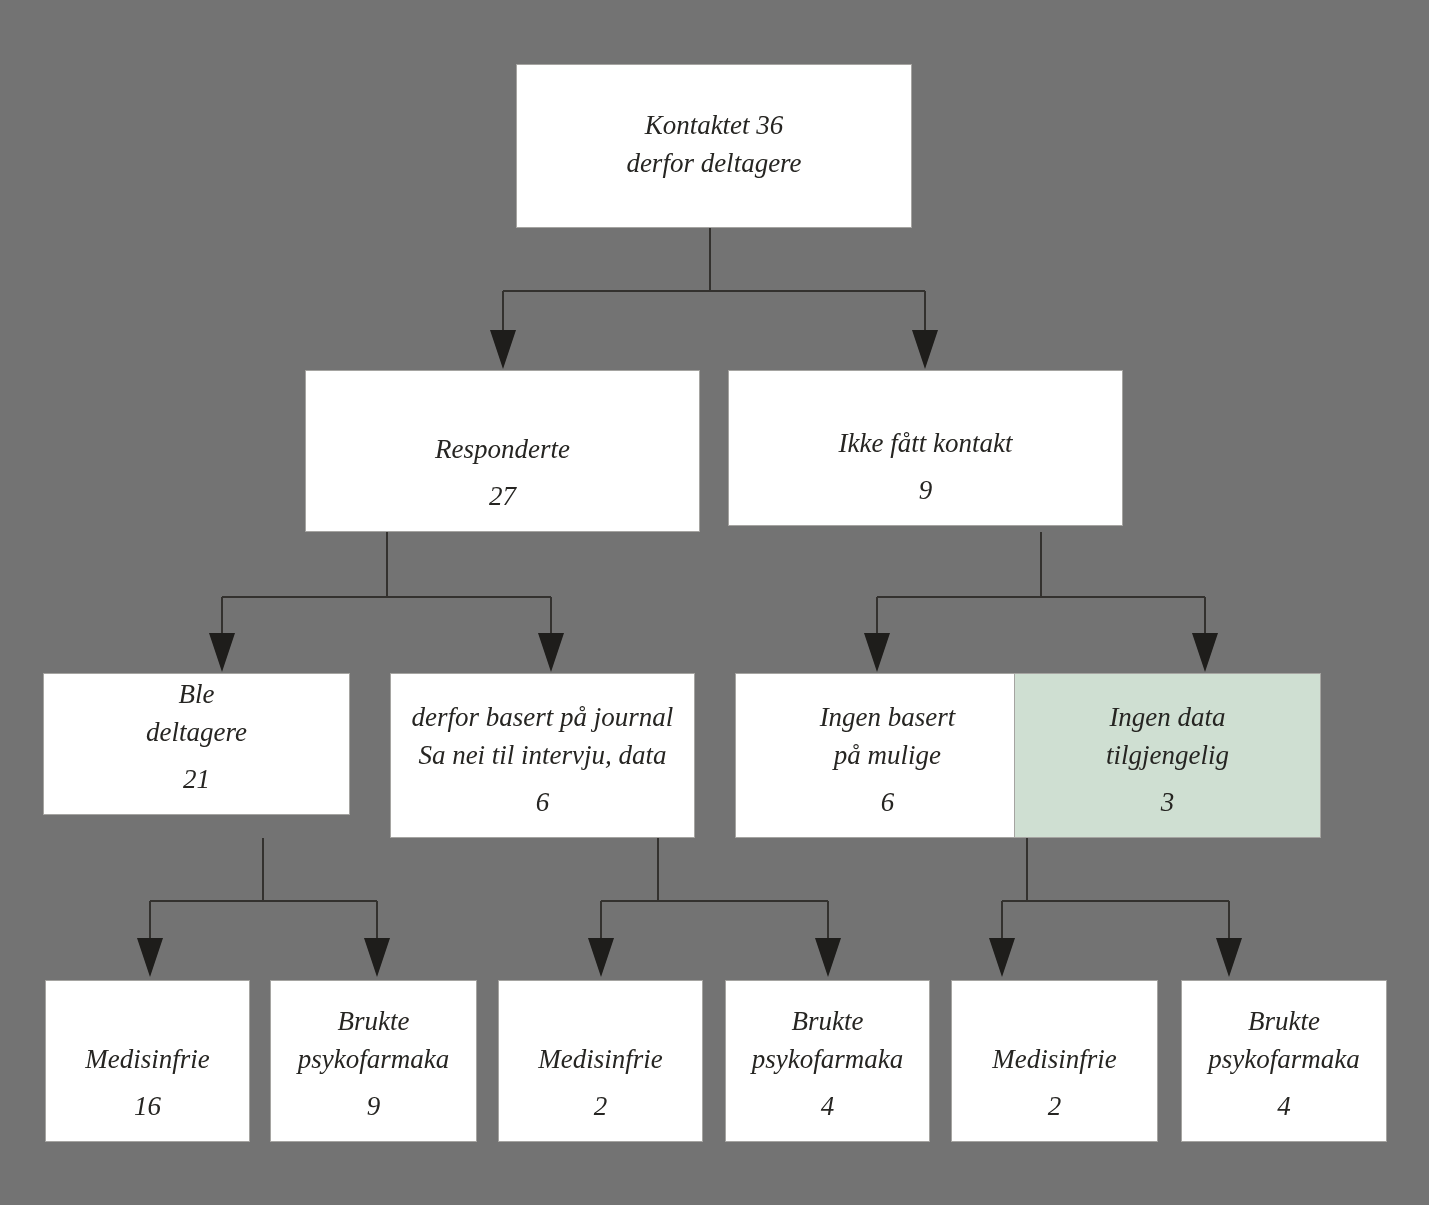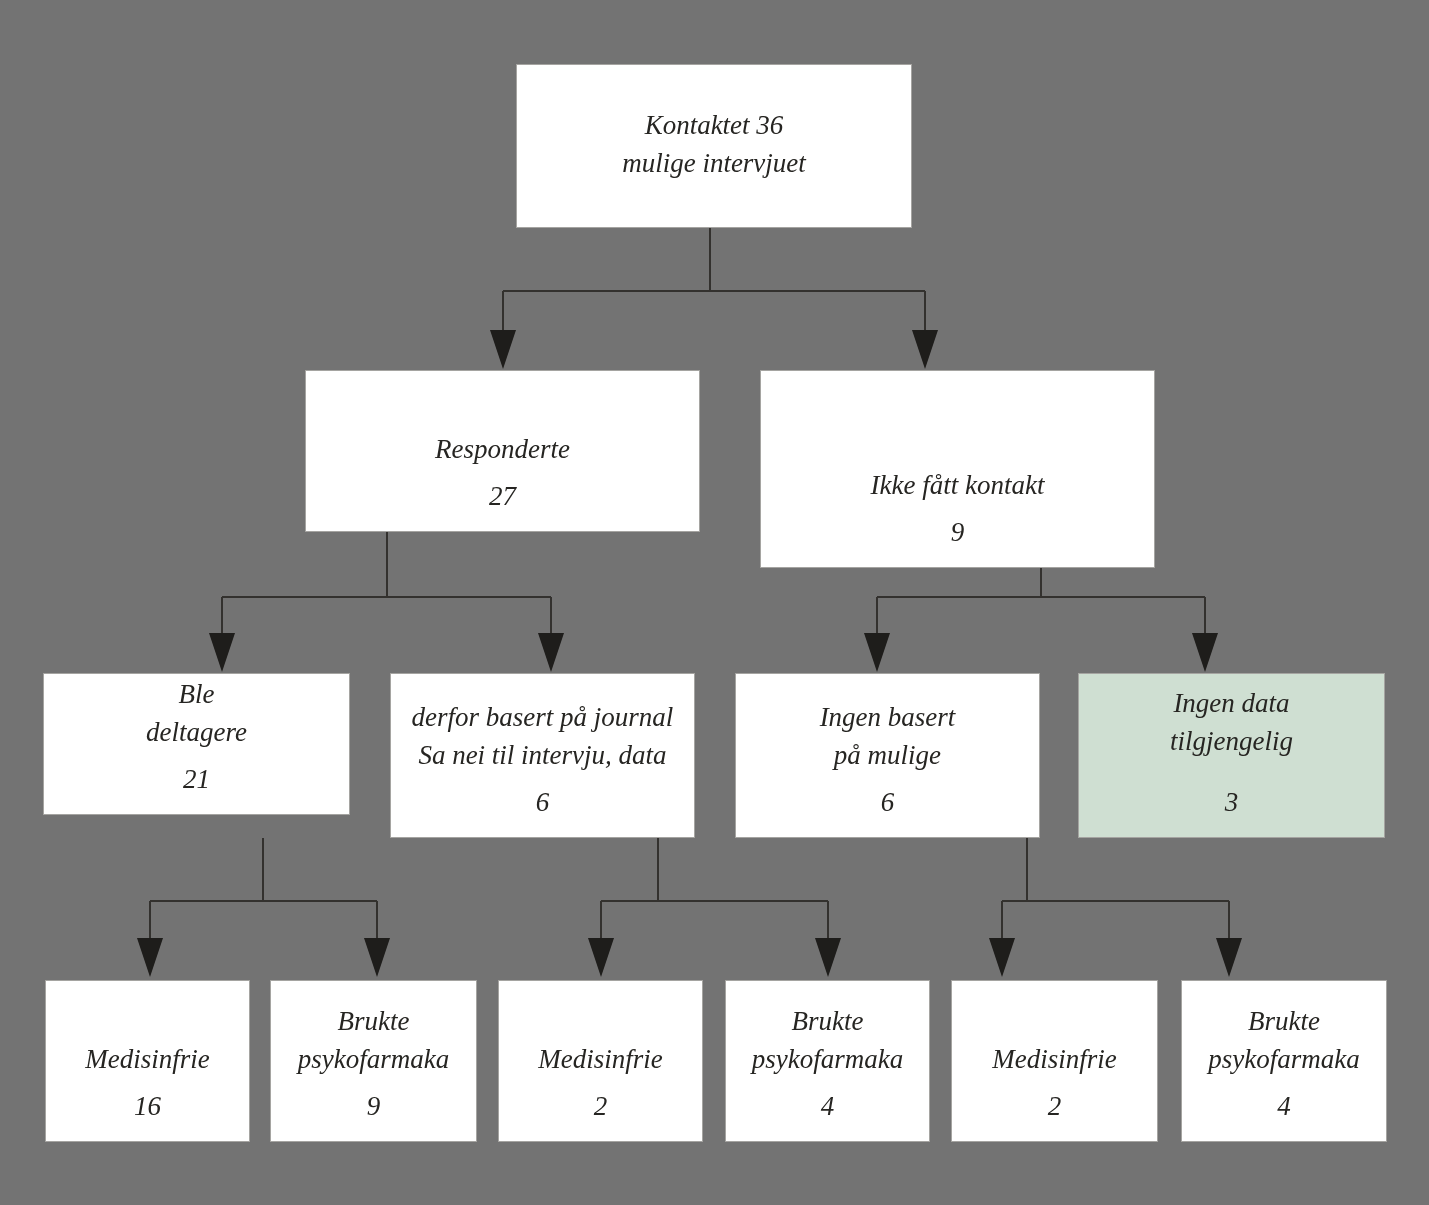--- a/index.html
+++ b/index.html
@@ -41,25 +41,25 @@
   }
   .node.highlight {
     background: #cfdfd2;
   }
   .node .label .line { display: block; white-space: nowrap; }
   .node .count { margin-top: 9px; }
 
   
   #n-kontaktet { left: 516px; top: 64px;  width: 396px; height: 164px; }
   #n-responderte { left: 305px; top: 370px; width: 395px; height: 162px; }
-  #n-ikke-kontakt { left: 728px; top: 370px; width: 395px; height: 198px; margin-left: 32px; }
+  #n-ikke-kontakt { left: 728px; top: 370px; width: 395px; height: 156px; }
   #n-ble-intervjuet { left: 43px;  top: 673px; width: 307px; height: 142px; }
   #n-sa-nei { left: 390px; top: 673px; width: 305px; height: 165px; }
   #n-data-journal { left: 735px; top: 673px; width: 305px; height: 165px; }
-  #n-ingen-data { left: 1078px; top: 673px; width: 307px; height: 165px; gap: 14px; }
+  #n-ingen-data { left: 1014px; top: 673px; width: 307px; height: 165px; }
   #n-medisinfrie-1 { left: 45px;   top: 980px; width: 205px; height: 162px; }
   #n-psykofarmaka-1 { left: 270px; top: 980px; width: 207px; height: 162px; }
   #n-medisinfrie-2 { left: 498px;  top: 980px; width: 205px; height: 162px; }
   #n-psykofarmaka-2 { left: 725px; top: 980px; width: 205px; height: 162px; }
   #n-medisinfrie-3 { left: 951px;  top: 980px; width: 207px; height: 162px; }
   #n-psykofarmaka-3 { left: 1181px; top: 980px; width: 206px; height: 162px; }
 </style>
 </head>
 <body>
 
@@ -92,21 +92,21 @@
       <polygon points="588,938 614,938 601,977"></polygon>
       <polygon points="815,938 841,938 828,977"></polygon>
       <polygon points="989,938 1015,938 1002,977"></polygon>
       <polygon points="1216,938 1242,938 1229,977"></polygon>
     </g>
   </svg>
 
   <div class="node center" id="n-kontaktet">
     <div class="label">
       <span class="line">Kontaktet 36</span>
-      <span class="line">mulige intervjuet</span>
+      <span class="line">derfor deltagere</span>
     </div>
   </div>
 
   <div class="node" id="n-responderte">
     <div class="label">
       <span class="line">Responderte</span>
     </div>
     <div class="count">27</div>
   </div>
 

